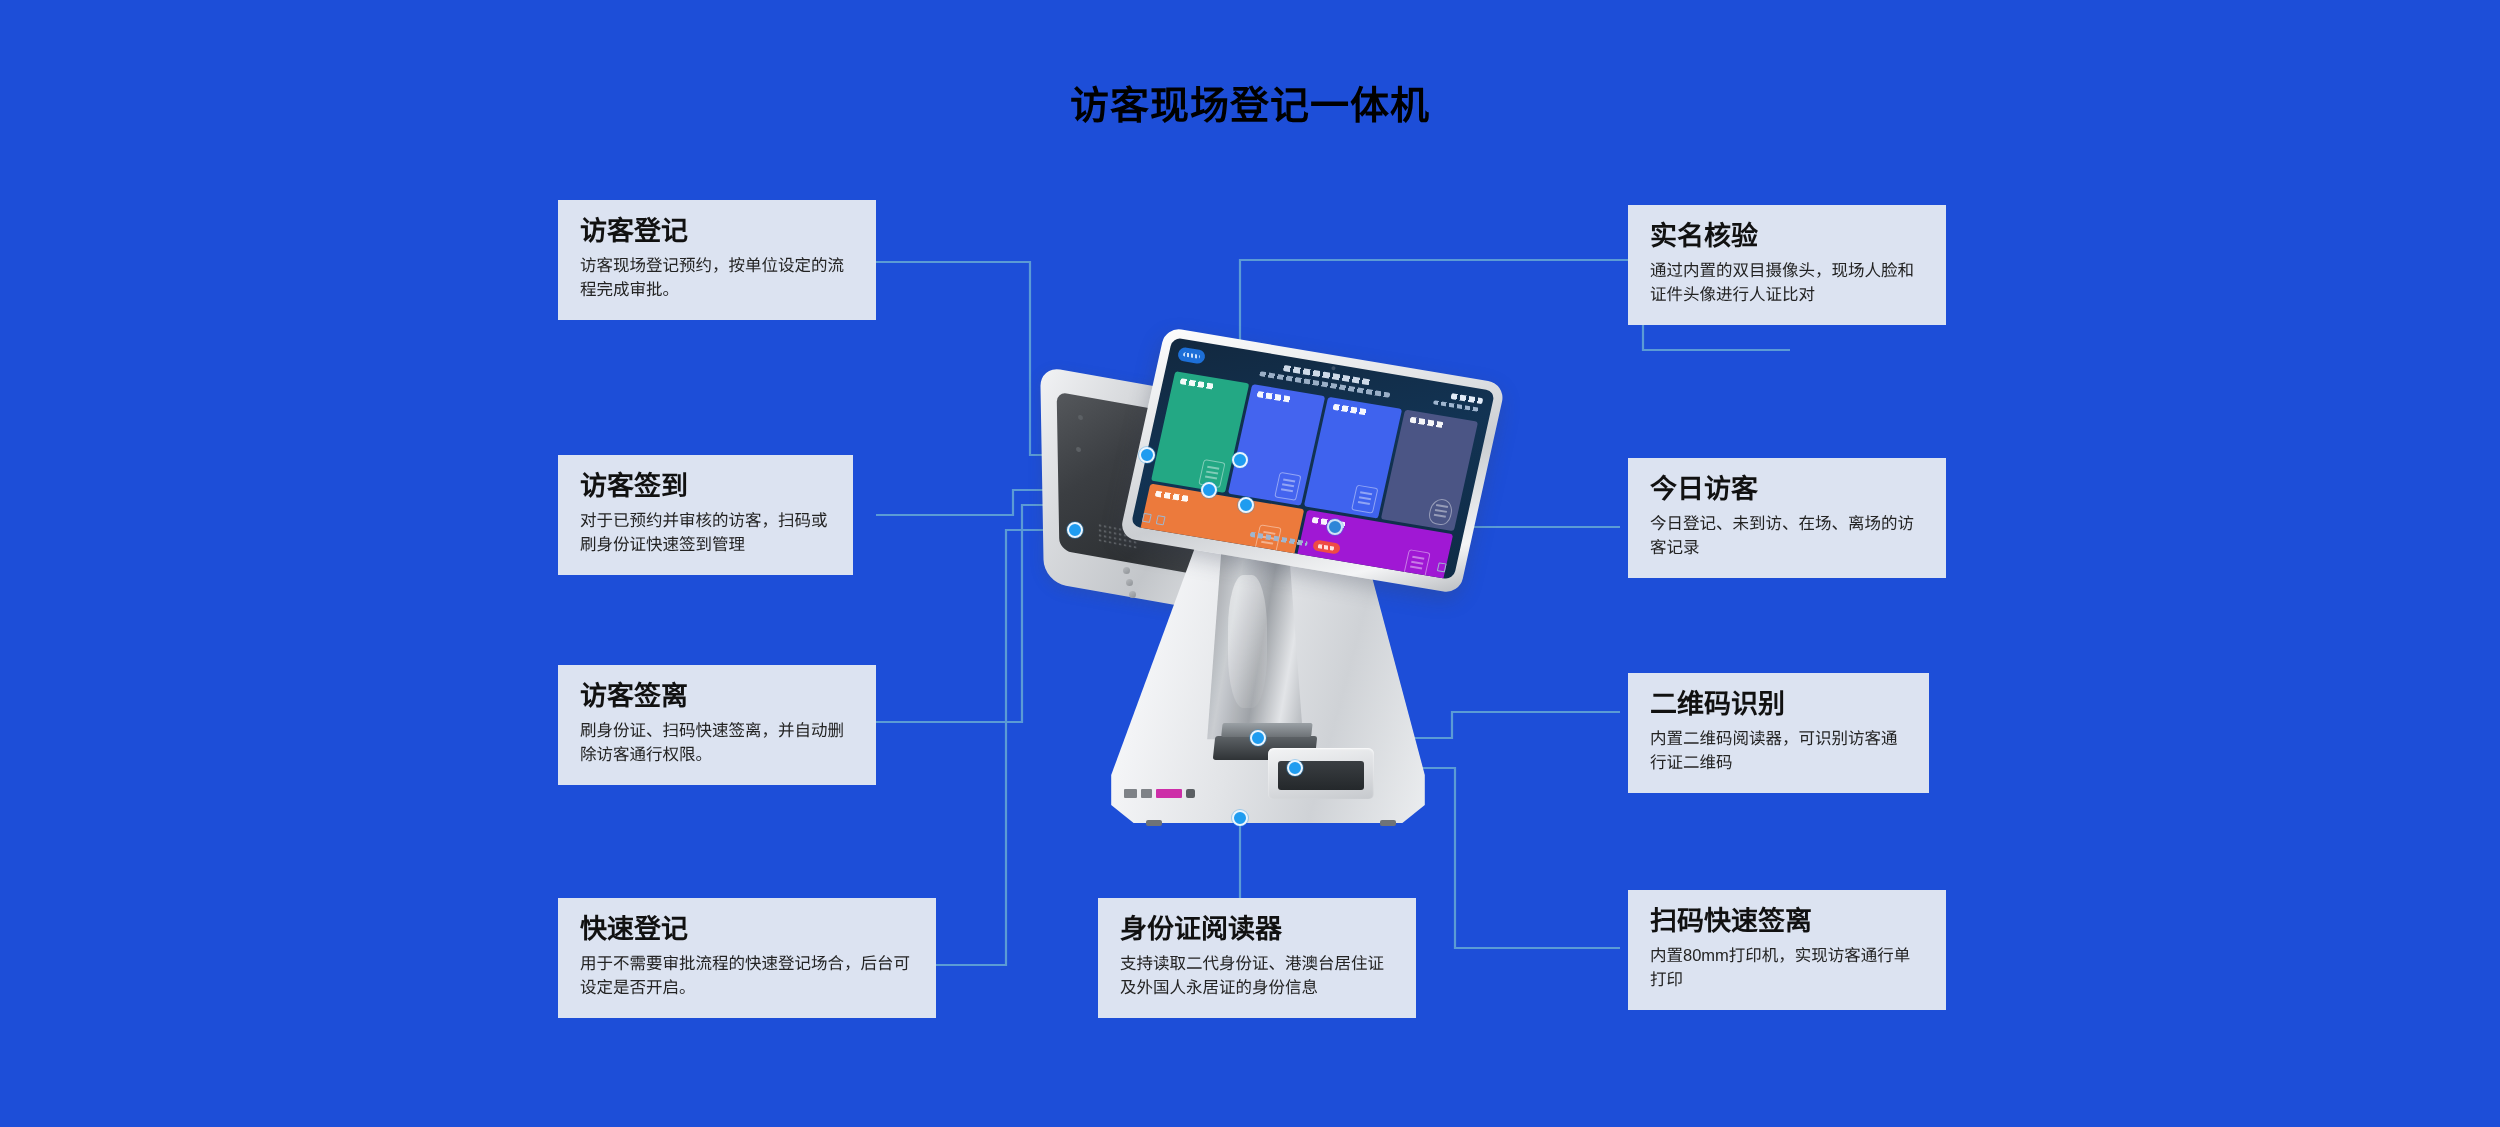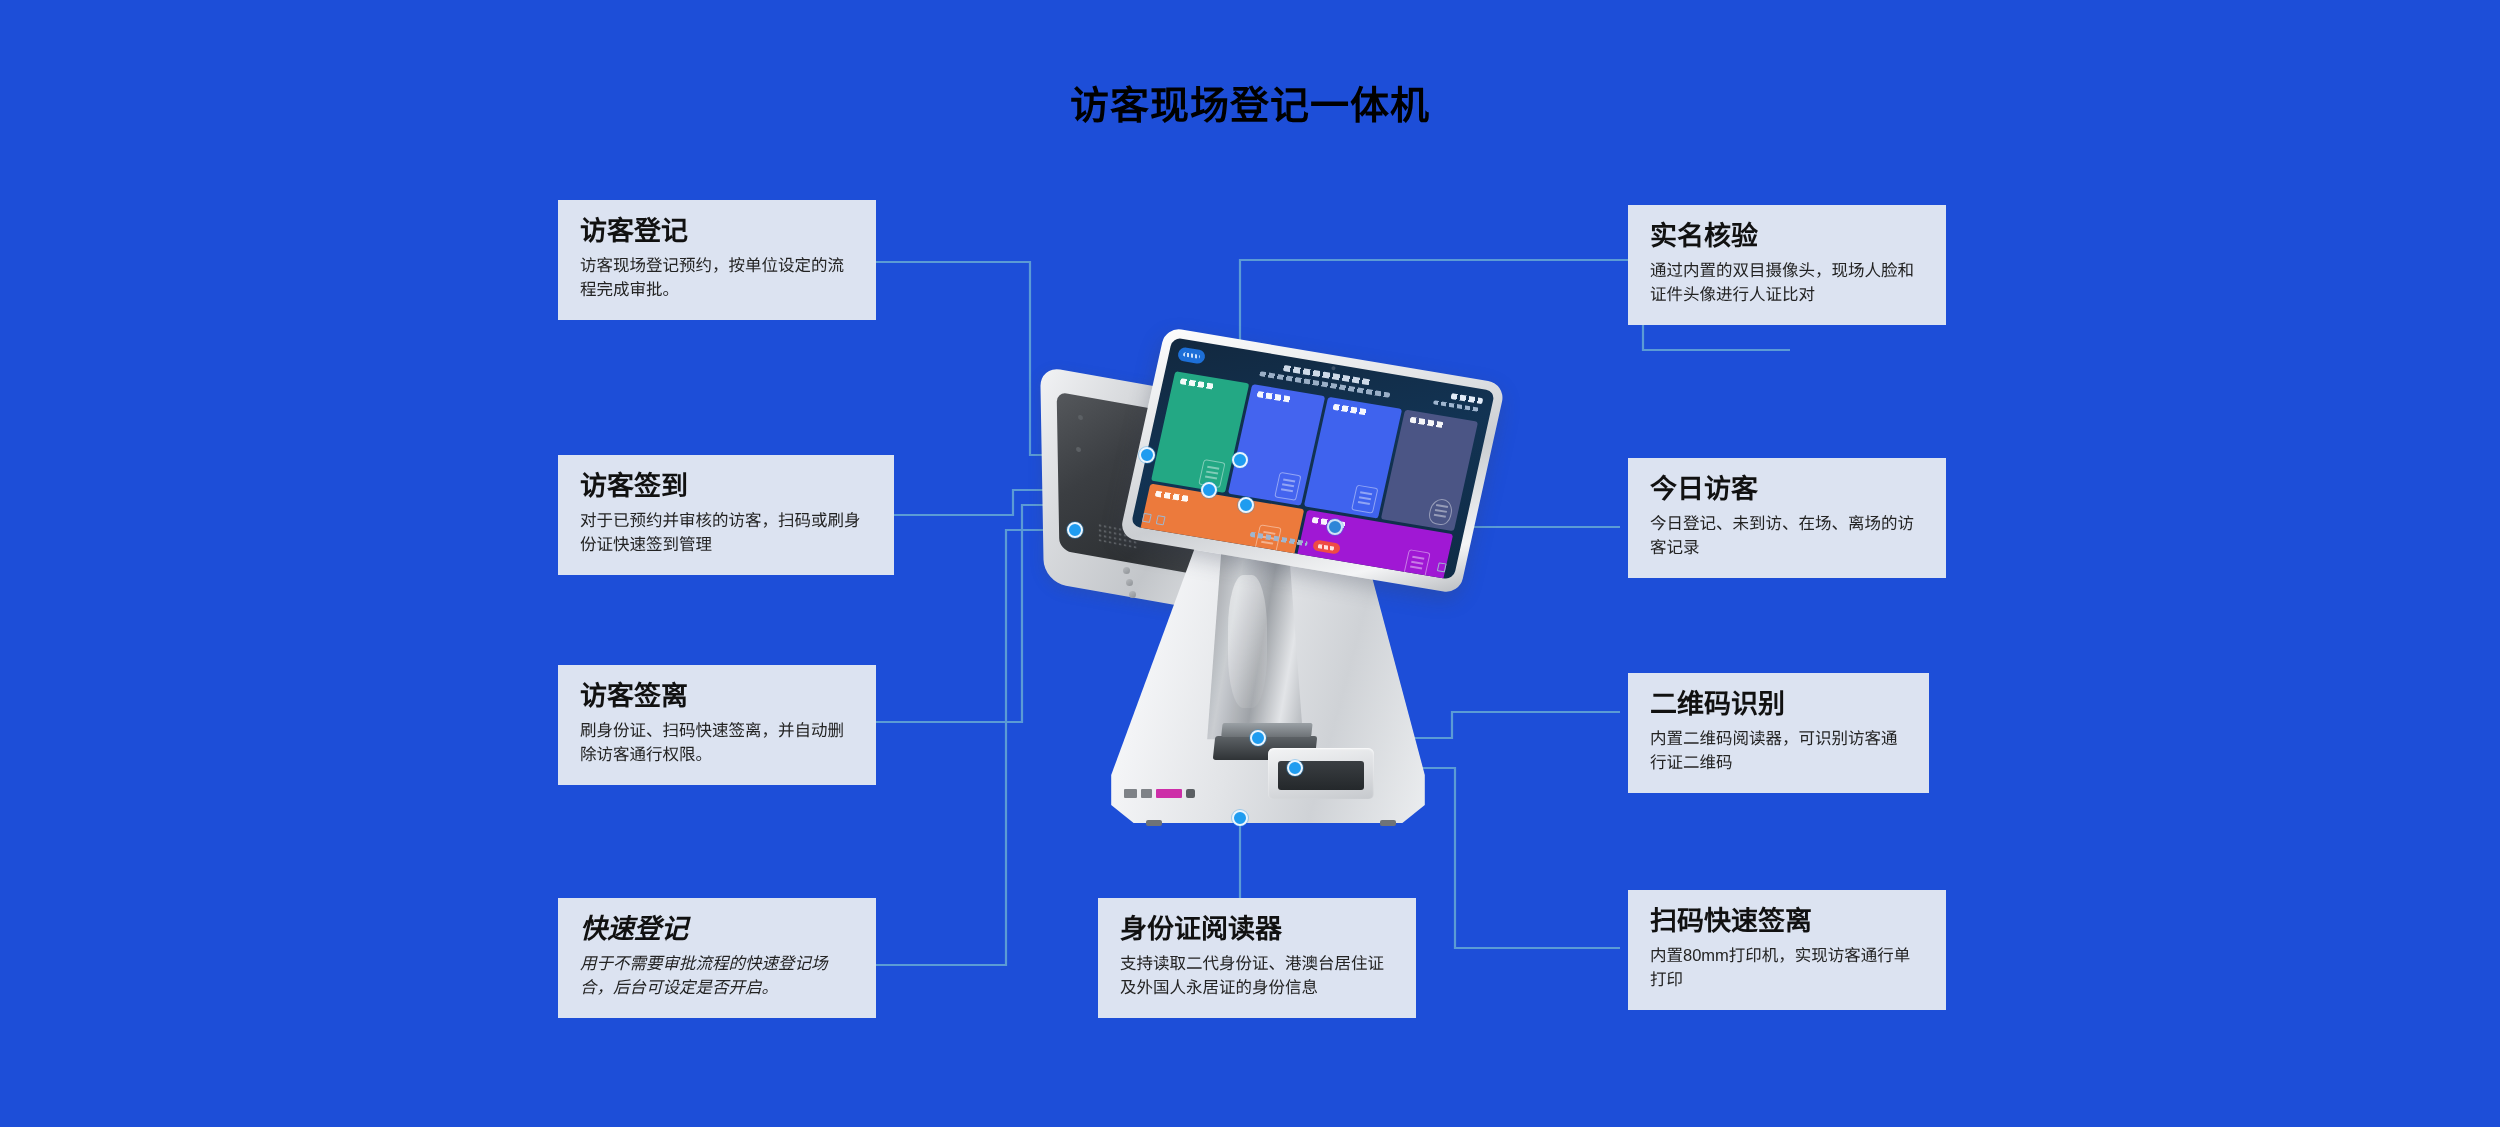--- a/index.html
+++ b/index.html
@@ -353,31 +353,31 @@
     <div class="hot" style="left:230px; top:375px;"></div>
     <div class="hot" style="left:212px; top:455px;"></div>
     <div class="hot" style="left:267px; top:405px;"></div>
   </div>
 
   <div class="callout" style="left:558px; top:200px; width:318px;">
     <div class="c-title">访客登记</div>
     <div class="c-desc">访客现场登记预约，按单位设定的流程完成审批。</div>
   </div>
 
-  <div class="callout" style="left:558px; top:455px; width:336px;">
+  <div class="callout" style="left:558px; top:455px; width:295px;">
     <div class="c-title">访客签到</div>
     <div class="c-desc">对于已预约并审核的访客，扫码或刷身份证快速签到管理</div>
   </div>
 
   <div class="callout" style="left:558px; top:665px; width:318px;">
     <div class="c-title">访客签离</div>
     <div class="c-desc">刷身份证、扫码快速签离，并自动删除访客通行权限。</div>
   </div>
 
-  <div class="callout" style="left:558px; top:898px; width:318px;font-style:italic;">
+  <div class="callout" style="left:558px; top:898px; width:378px;">
     <div class="c-title">快速登记</div>
     <div class="c-desc">用于不需要审批流程的快速登记场合，后台可设定是否开启。</div>
   </div>
 
   <div class="callout" style="left:1098px; top:898px; width:318px;">
     <div class="c-title">身份证阅读器</div>
     <div class="c-desc">支持读取二代身份证、港澳台居住证及外国人永居证的身份信息</div>
   </div>
 
   <div class="callout" style="left:1628px; top:205px; width:318px;">

